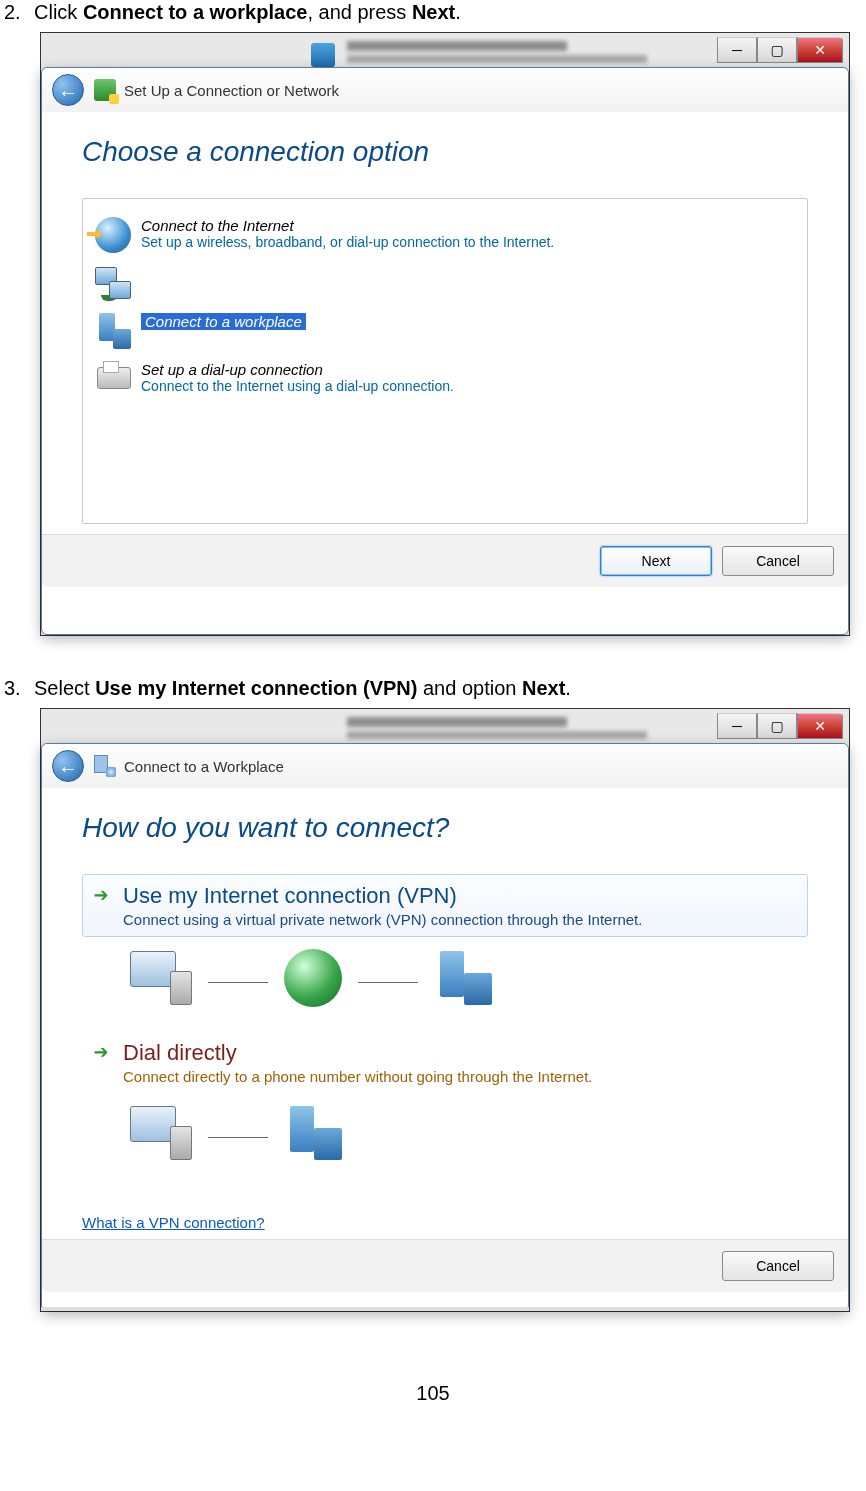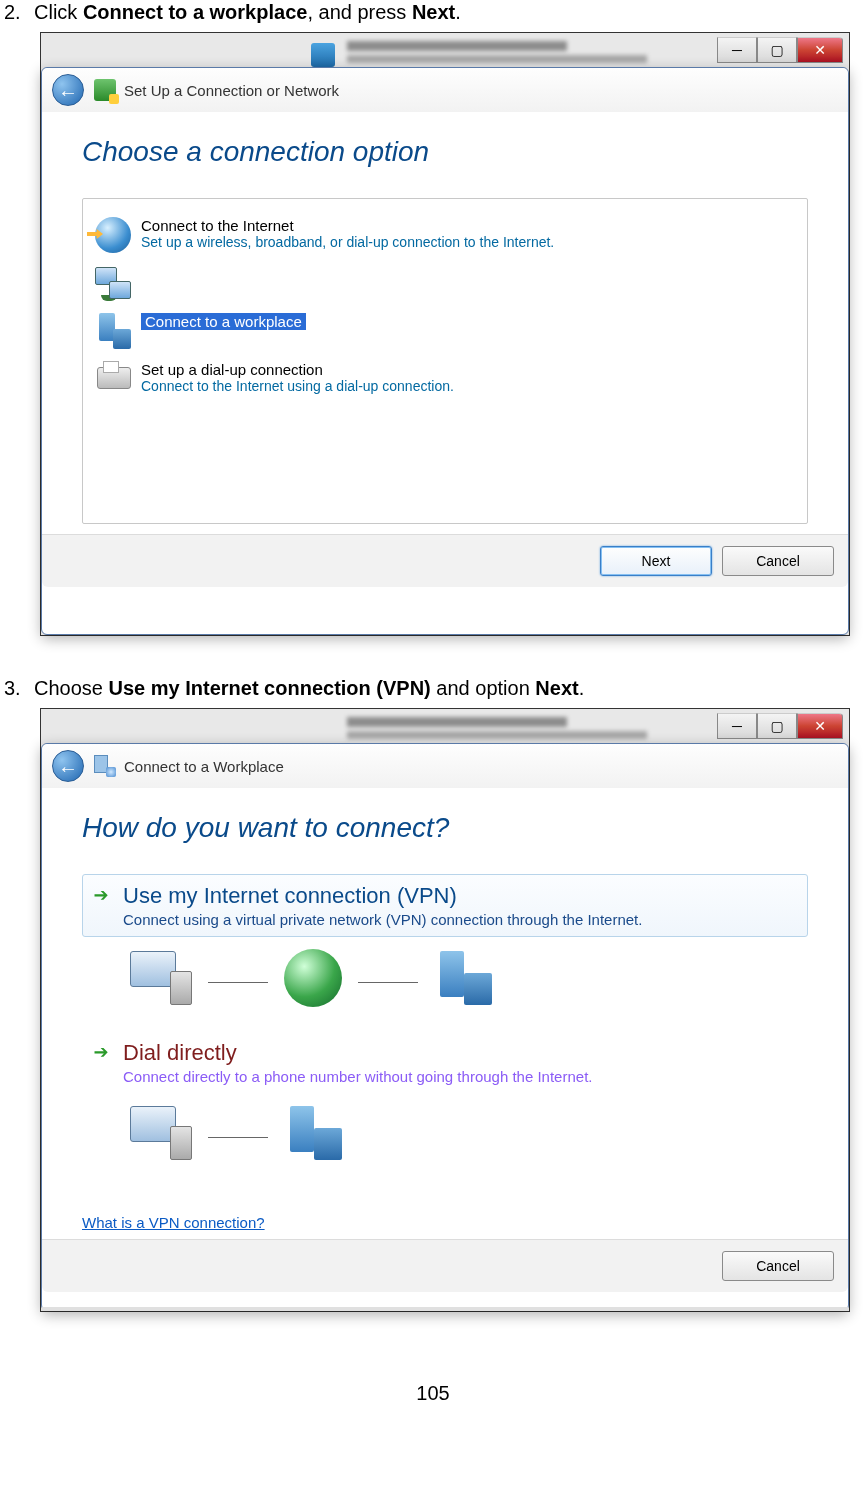--- a/index.html
+++ b/index.html
@@ -148,21 +148,21 @@
   .ic-monitors { }
   .ic-monitors::before { content:''; position:absolute; left:0; top:2px; width:20px; height:16px; background:linear-gradient(#cfe3f8,#6ea8dc); border:1px solid #466; border-radius:2px;}
   .ic-monitors::after { content:''; position:absolute; right:0; bottom:2px; width:20px; height:16px; background:linear-gradient(#cfe3f8,#6ea8dc); border:1px solid #466; border-radius:2px;}
   .ic-monitors .cable { position:absolute; left:6px; bottom:0; width:16px; height:6px; background:#3a7a3a; border-radius:0 0 8px 8px;}
   .ic-building { }
   .ic-building::before { content:''; position:absolute; left:4px; top:0; width:16px; height:28px; background:linear-gradient(#8ec4ea,#3a7fc0); border-radius:2px;}
   .ic-building::after { content:''; position:absolute; right:0; bottom:0; width:18px; height:20px; background:linear-gradient(#6ca8d8,#2a6aa8); border-radius:2px;}
   .ic-fax {}
   .ic-fax::before { content:''; position:absolute; left:2px; top:6px; width:32px; height:20px; background:linear-gradient(#eee,#bbb); border-radius:3px; border:1px solid #888;}
   .ic-fax::after { content:''; position:absolute; left:8px; top:0; width:14px; height:10px; background:#fff; border:1px solid #aaa;}
-  .opt .txt .t { color:#000; font-size:15px; }
+  .opt .txt .t { color:#000; font-size:15px;font-style:italic; }
   .opt .txt .d { color:#0369a1; font-size:14px; }
   .opt.selected .txt {
     background: #2a6cd6;
     color: #fff;
     padding: 0 4px;
   }
   .opt.selected .txt .t { color:#fff; }
   .opt.selected .txt .d { color:#fff; }
   .dlg-footer {
     height: 52px;
@@ -206,21 +206,21 @@
   .cmd-link .arrow {
     width: 20px; height: 20px; flex-shrink:0;
     display:flex; align-items:center; justify-content:center;
     color: #2a9a2a;
     font-size: 18px;
     margin-top: 2px;
   }
   .cmd-link .ct .t { color:#0a4a8a; font-size:22px; }
   .cmd-link .ct .d { color:#1a4a8a; font-size:15px; margin-top:2px;text-align:right;}
   .cmd-link.plain .ct .t { color:#7f1d1d; }
-  .cmd-link.plain .ct .d { color:#8b5cf6; }
+  .cmd-link.plain .ct .d { color:#a16207; }
   .diagram {
     display: flex; align-items: center; gap: 16px;
     padding: 12px 0 24px 48px;
   }
   .diagram .pc {
     width: 62px; height: 54px; position: relative;
   }
   .diagram .pc::before { content:''; position:absolute; left:0; top:0; width:44px; height:34px; background:linear-gradient(#eaf2fa,#a0c0e0); border:1px solid #5b7a9a; border-radius:3px;}
   .diagram .pc::after { content:''; position:absolute; right:0; bottom:0; width:20px; height:32px; background:linear-gradient(#e4e4e4,#aaa); border:1px solid #777; border-radius:2px;}
   .diagram .dash { width: 60px; border-bottom: 1px solid #666; position:relative; top:4px;}
@@ -308,21 +308,21 @@
       </div>
     </div>
     <div class="dlg-footer">
       <div class="btn primary">Next</div>
       <div class="btn">Cancel</div>
     </div>
   </div>
 </div>
 
 <div class="step">
-  <span class="num">3.</span><span>Choose </span><span class="bold">Use my Internet connection (VPN)</span><span> and option </span><span class="bold">Next</span><span>.</span>
+  <span class="num">3.</span><span>Select </span><span class="bold">Use my Internet connection (VPN)</span><span> and option </span><span class="bold">Next</span><span>.</span>
 </div>
 
 <div class="shot shot2">
   <div class="bg-bar">
     <div class="bg-blur" style="left:306px;">
       <div class="l1"></div>
         <div class="l2"></div>
     </div>
     <div class="ctrl-buttons">
       <div class="ctrl-btn min">─</div>

